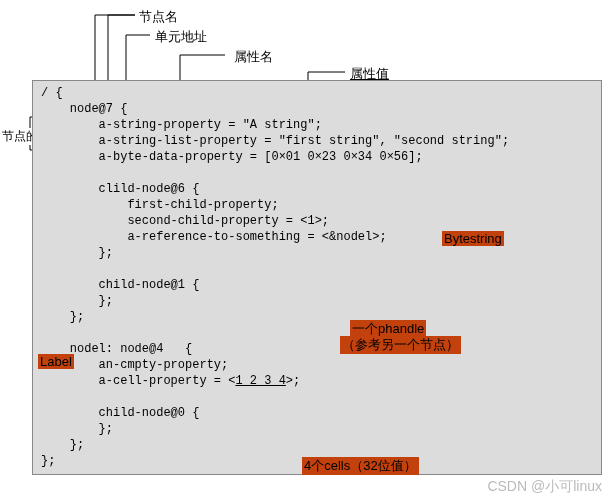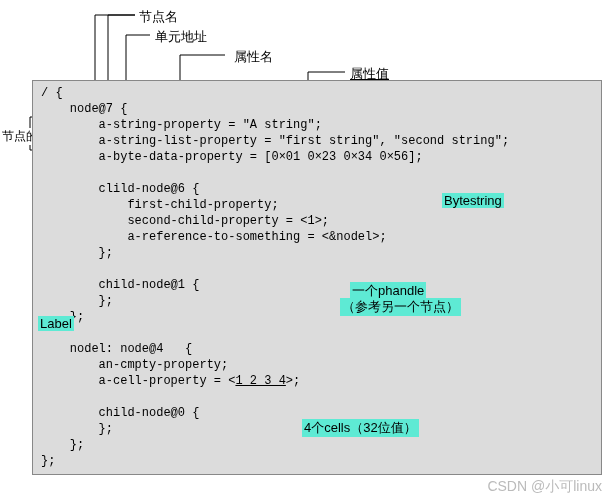--- a/index.html
+++ b/index.html
@@ -35,21 +35,22 @@
     }
     .annotation {
       position: absolute;
       font-family: "SimSun", "Microsoft YaHei", sans-serif;
       font-size: 13px;
       color: #000;
       background: #fff;
       padding: 0 2px;
     }
     .annotation.inside {
-      background: #5eead4;
+      background: #c2410c;
+      margin-top: 38px;
     }
     svg.arrows {
       position: absolute;
       left: 0;
       top: 0;
       width: 608px;
       height: 500px;
       pointer-events: none;
     }
     .watermark {

